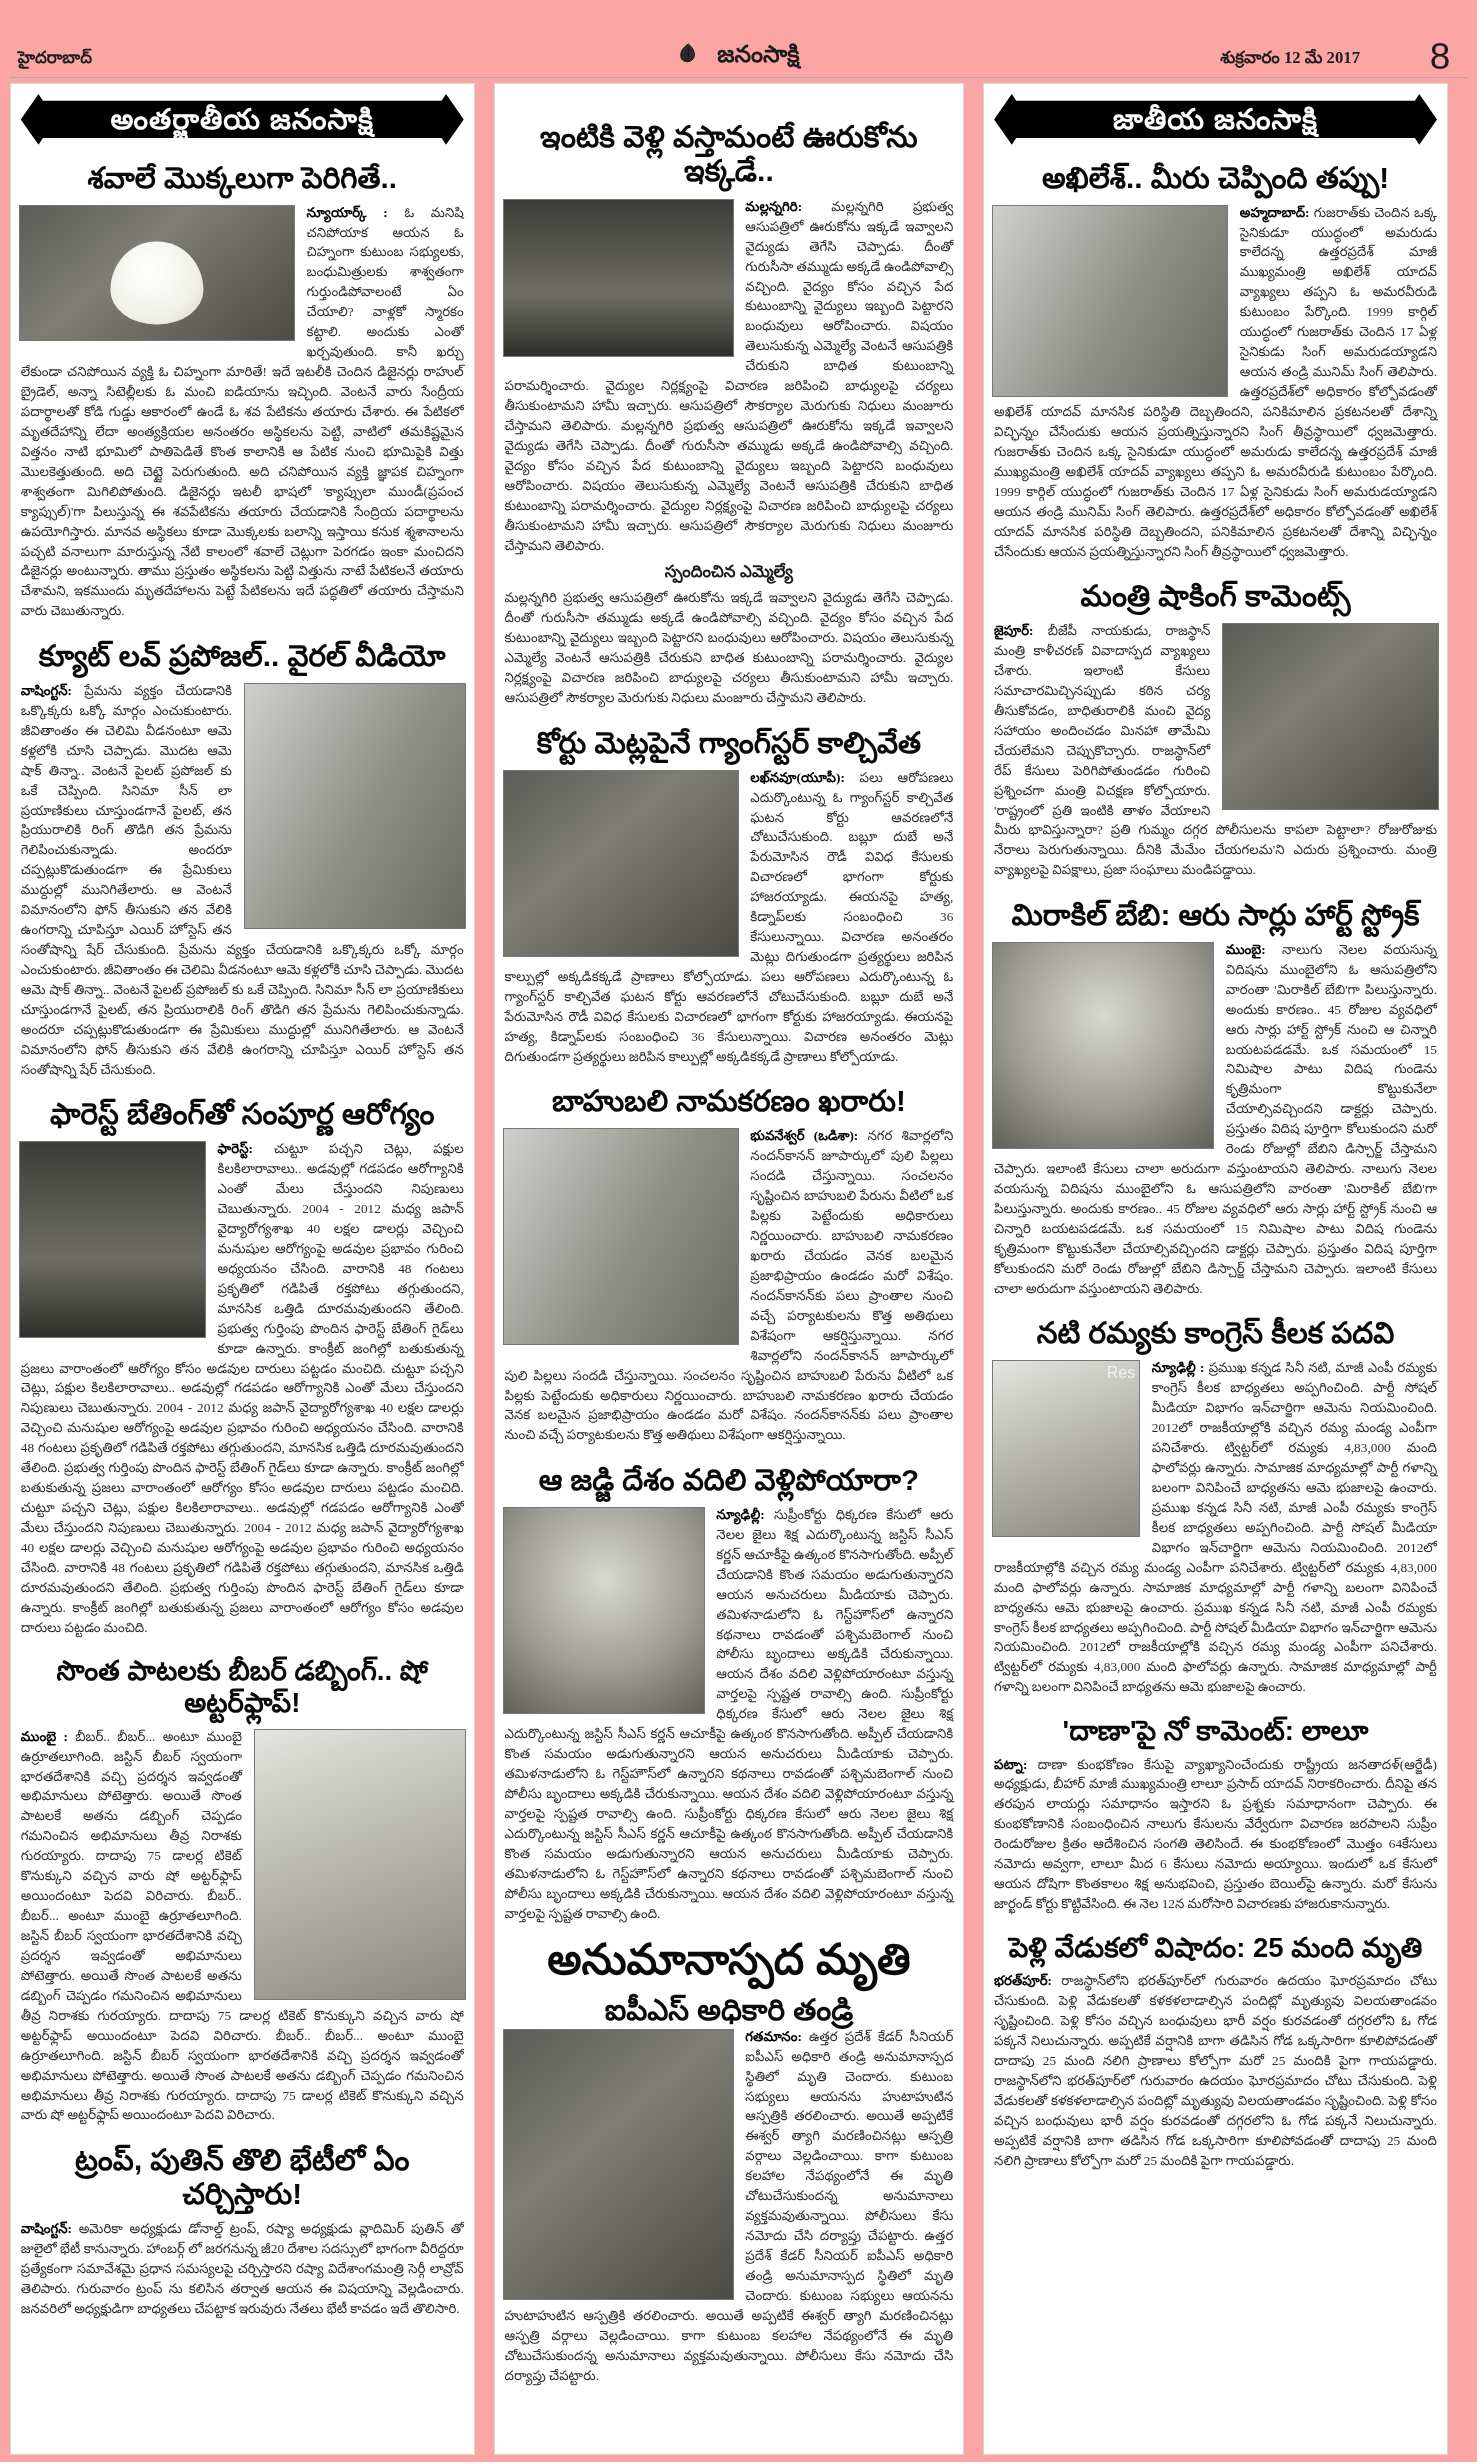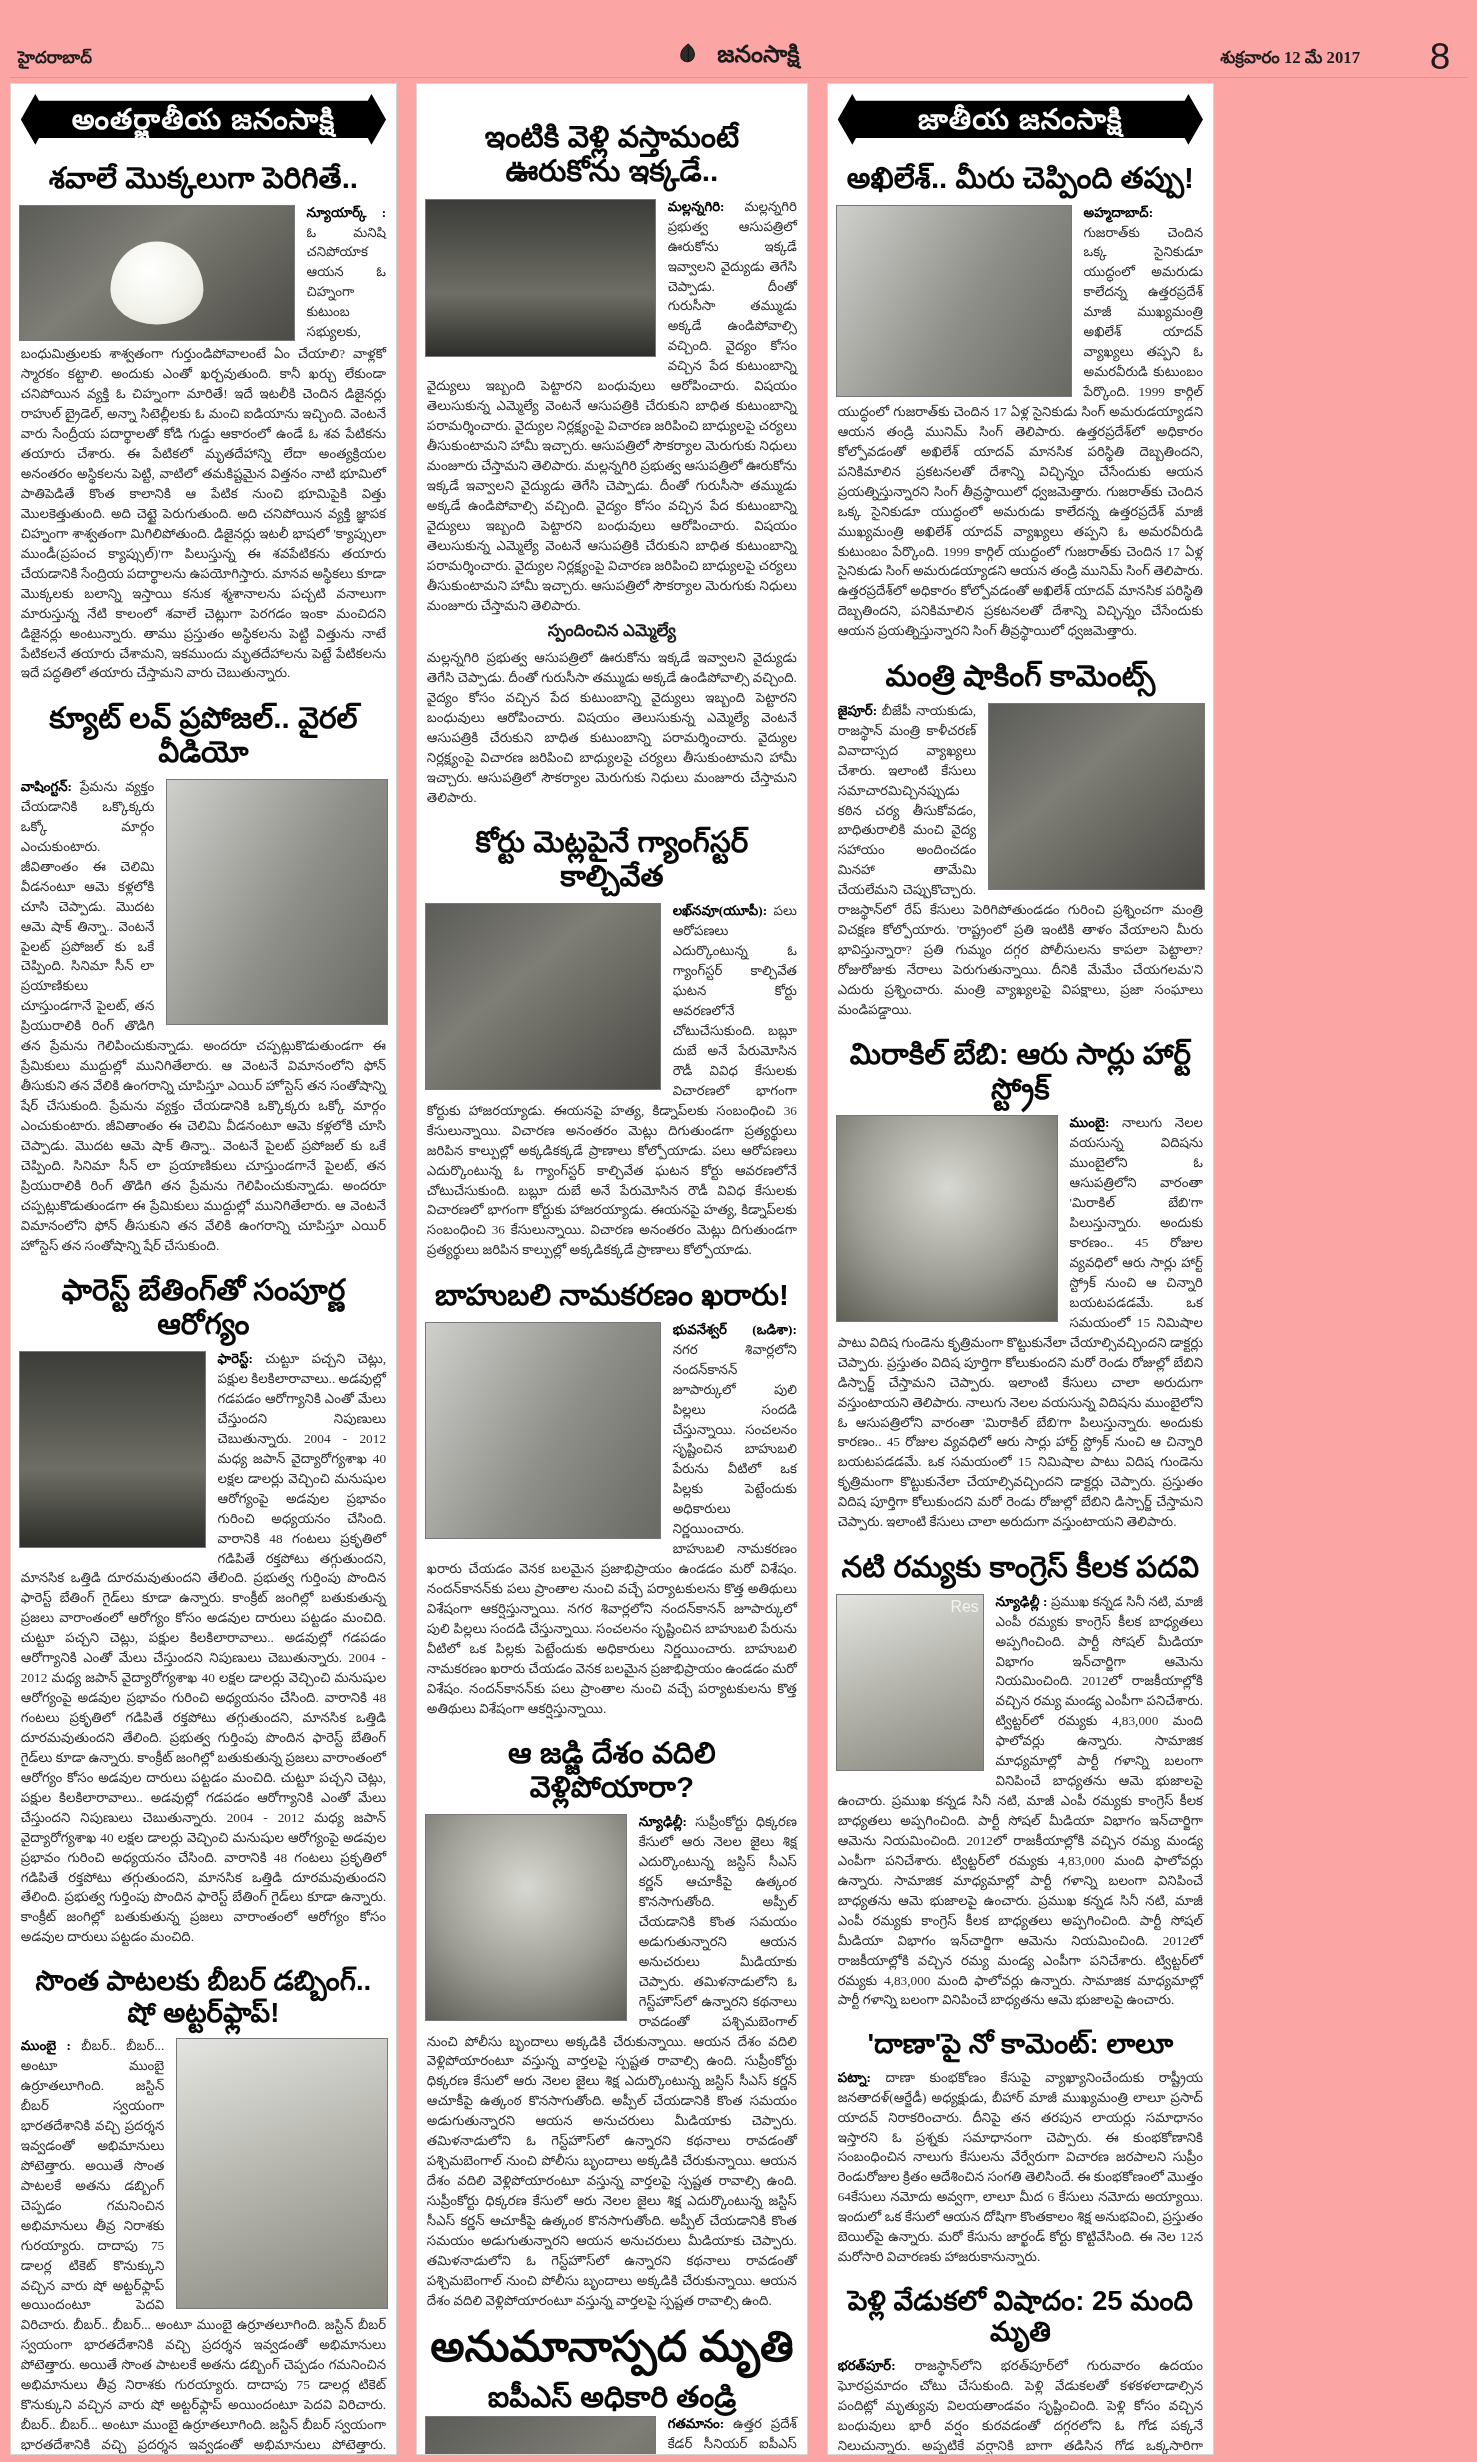--- a/index.html
+++ b/index.html
@@ -10,21 +10,21 @@
   }
   .page{position:relative;width:1478px;height:2463px;background:#fca5a5;}
   
   .hdr{position:absolute;top:27.6px;left:0;width:1478px;height:47px;}
   .hdr .city{position:absolute;left:17.7px;bottom:3.9px;font-size:16.7px;font-weight:bold;}
   .hdr .mast{position:absolute;left:50%;transform:translateX(-50%);bottom:2px;font-size:23.6px;font-weight:bold;display:flex;align-items:center;gap:19px;}
   .hdr .date{position:absolute;right:118px;bottom:3.9px;font-size:16.7px;font-weight:bold;}
   .hdr .pageno{position:absolute;right:27.6px;bottom:-3.9px;font-size:37px;font-weight:normal;font-family:"Liberation Sans",sans-serif;}
   .hdr-rule{position:absolute;top:77px;left:9.9px;width:1458px;border-top:1px solid #aaa;}
   
-  .cols{position:absolute;top:83px;left:9.9px;width:1204px;height:2372px;display:flex;gap:19px;}
+  .cols{position:absolute;top:83px;left:9.9px;width:1438px;height:2372px;display:flex;gap:19px;}
   .col{border:1px solid #d6d6d2;background:#fff;padding:5.9px 7.9px;box-sizing:border-box;overflow:hidden;}
   .col.l{width:479px;}
   .col.m{width:485px;}
   .col.r{width:479px;}
   
   .banner{
     background:#000;color:#fff;text-align:center;font-weight:bold;
     font-size:28.6px;line-height:55px;height:55px;margin:2px 2px 7.9px 2px;
     clip-path:polygon(0 50%,4% 4%,5% 16%,95% 16%,96% 4%,100% 50%,96% 96%,95% 84%,5% 84%,4% 96%);
     font-family:"Liberation Sans","DejaVu Sans",sans-serif;letter-spacing:1px;

